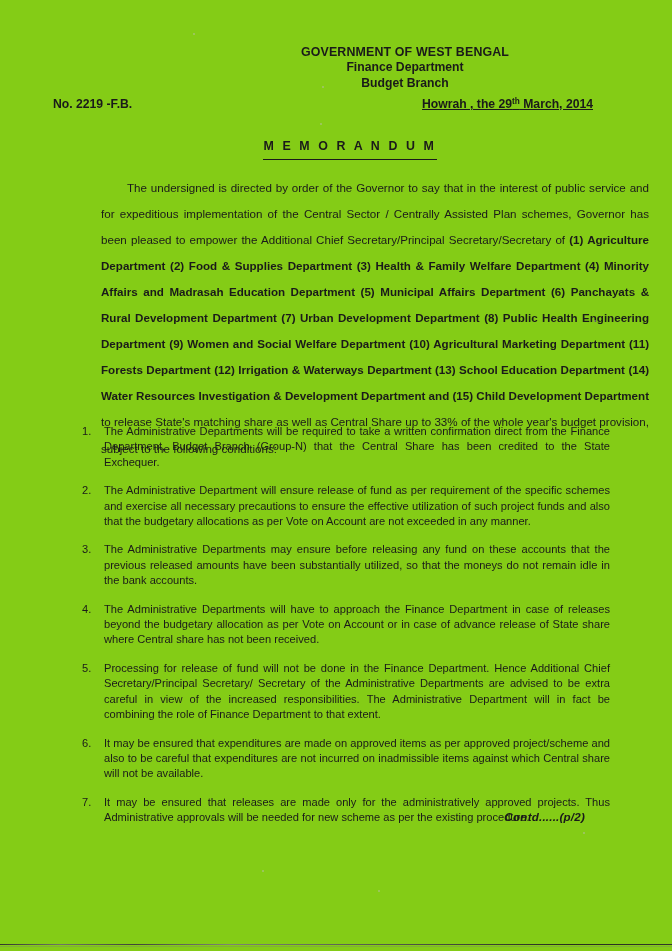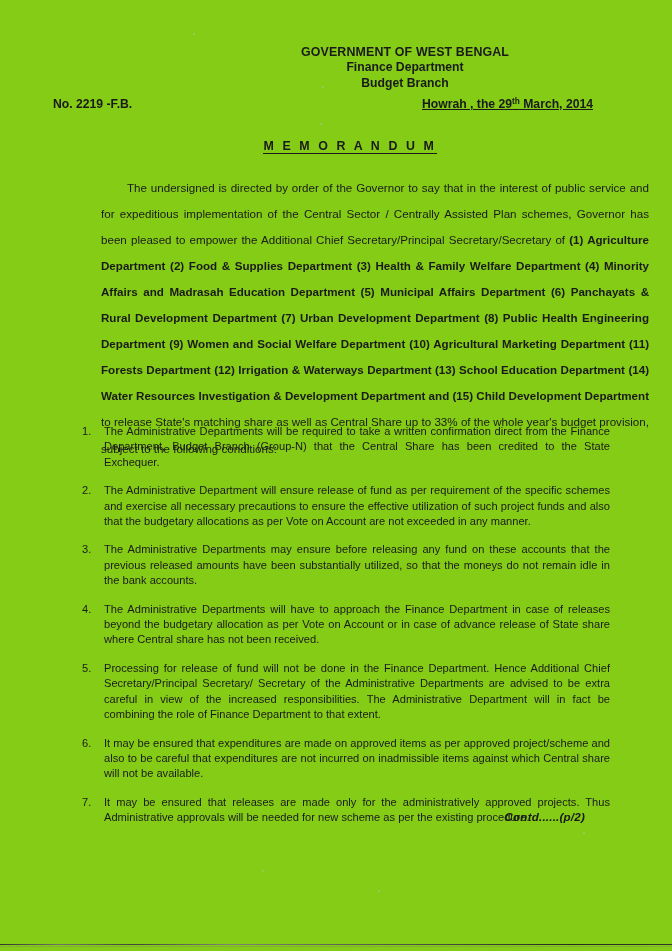--- a/index.html
+++ b/index.html
@@ -71,21 +71,21 @@
     left: 0;
     top: 139px;
     width: 700px;
     text-align: center;
     font-size: 12.4px;
     font-weight: bold;
   }
   .memo-title span {
     letter-spacing: 2.6px;
     border-bottom: 1.3px solid #1a1a1a;
-    padding-bottom: 0;
+    padding-bottom: 6px;
   }
 
   
   .body-para {
     position: absolute;
     left: 62px;
     top: 163px;
     width: 548px;
     font-size: 11.6px;
     line-height: 26.1px;

